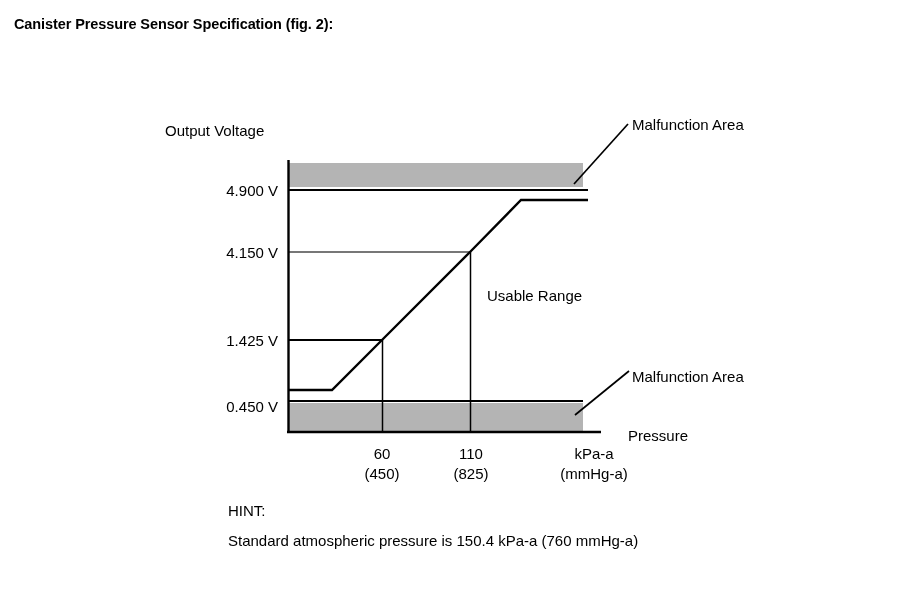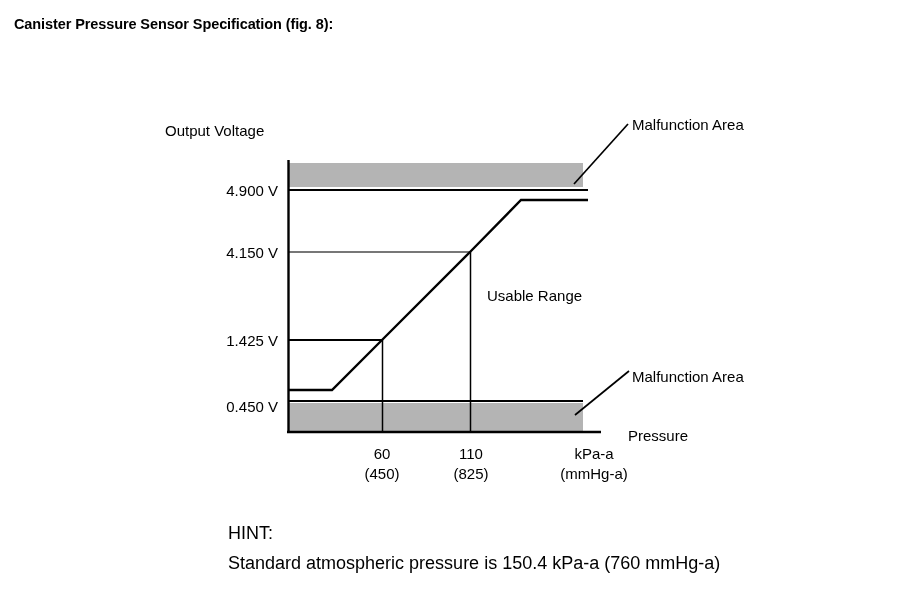--- a/index.html
+++ b/index.html
@@ -78,30 +78,30 @@
     fill: #000000;
   }
   .lbl-tick {
     font-family: "Liberation Sans", sans-serif;
     font-size: 15px;
     fill: #000000;
   }
   .hint-block {
     position: absolute;
     left: 228px;
-    top: 518px;
-    font-size: 18px;
+    top: 496px;
+    font-size: 15px;
     line-height: 30px;
   }
   .hint-line { white-space: nowrap; }
 </style>
 </head>
 <body>
 
-<div id="page-title">Canister Pressure Sensor Specification (fig. 8):</div>
+<div id="page-title">Canister Pressure Sensor Specification (fig. 2):</div>
 
 <div id="figure-area">
 <svg width="907" height="610" viewBox="0 0 907 610">
 
   <rect class="band" x="289" y="163" width="294" height="24"></rect>
 
   <rect class="band" x="289" y="403" width="294" height="29"></rect>
 
   <line class="guide-strong" x1="288" y1="190" x2="588" y2="190"></line>
 

